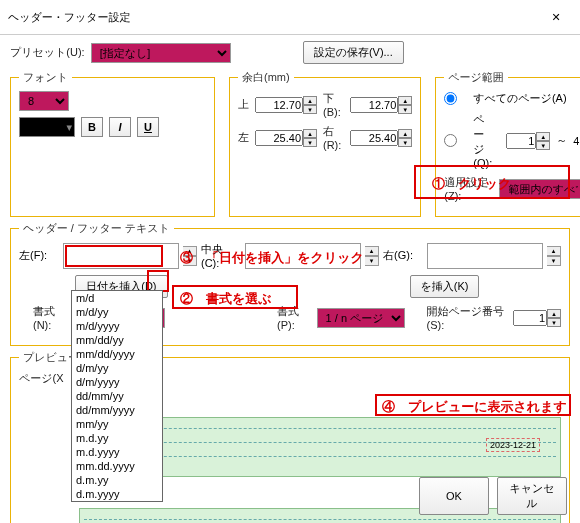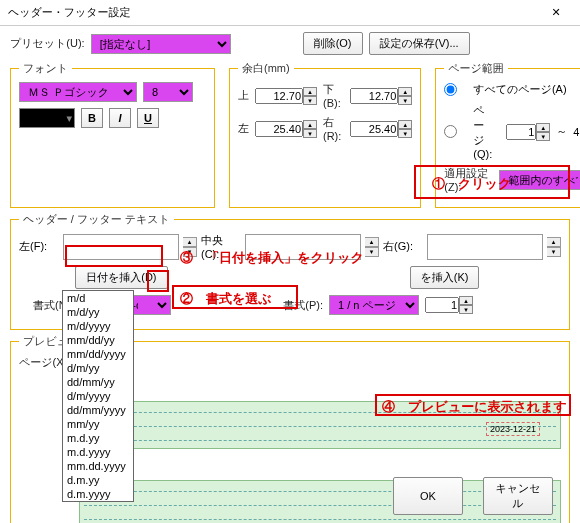--- a/index.html
+++ b/index.html
@@ -1,74 +1,72 @@
 <!DOCTYPE html>
 <html><head>
 <meta charset="utf-8">
 <style>
 * { box-sizing: border-box; margin: 0; padding: 0; font-family: "MS PGothic", "Meiryo", sans-serif; font-size: 11px; }
 body { background: #fff; width: 580px; height: 523px; position: relative; overflow: hidden; }
-.titlebar { height: 26px; background: #fff; border-bottom: 1px solid #ccc; display: flex; align-items: center; padding: 0 4px; }
+.titlebar { height: 35px; background: #fff; border-bottom: 1px solid #ccc; display: flex; align-items: center; padding: 0 4px; }
 .titlebar .title { flex: 1; padding-left: 4px; }
 .titlebar .close { width: 40px; height: 20px; display: flex; align-items: center; justify-content: center; cursor: pointer; }
 .content { padding: 6px 10px; }
 .row { display: flex; align-items: center; gap: 6px; margin-bottom: 6px; }
 label.lbl { color: #222; }
-select, input[type=text] { border: 1px solid #999; padding: 2px 4px; background: #d946ef; height: 20px; }
+select, input[type=text] { border: 1px solid #999; padding: 2px 4px; background: #be185d; height: 20px; }
 .btn { border: 1px solid #888; background: linear-gradient(#fdfdfd,#ececec); padding: 3px 10px; cursor: pointer; border-radius: 2px; }
 .icon-btn { width: 22px; height: 20px; border: 1px solid #888; background: linear-gradient(#fdfdfd,#ececec); display: flex; align-items: center; justify-content: center; cursor: pointer; font-weight: bold; }
 fieldset { border: 1px solid #eab308; padding: 6px 8px 8px; margin-bottom: 4px; }
 legend { padding: 0 4px; color: #333; }
 .cols { display: flex; gap: 14px; }
 .spin { display:inline-flex; align-items:center; }
 .spin input { width: 48px; text-align:right; }
 .spinbtns { display:flex; flex-direction:column; }
 .spinbtns div { width:14px; height:9px; border:1px solid #888; background:#eee; font-size:7px; line-height:7px; text-align:center; cursor:pointer; }
 .textbox { border:1px solid #999; background:#fff; height:26px; flex:1; }
 .multiline { height:26px; }
 .scroll-arrows { width:14px; display:flex; flex-direction:column; }
 .scroll-arrows div { flex:1; border:1px solid #999; border-left:none; background:#eee; font-size:7px; display:flex; align-items:center; justify-content:center; }
 .hf-row { display:flex; align-items:center; gap:4px; margin-bottom:6px; }
 .hf-row label { width:40px; }
 .red-box { border:2px solid #d00; position:absolute; pointer-events:none; }
 .annot { position:absolute; color:#d00; font-weight:bold; font-size:13px; pointer-events:none; }
 .color-sw { width:56px; height:20px; border:1px solid #888; background:#000; display:inline-flex; align-items:center; justify-content:flex-end; padding-right:2px; color:#555; }
-.footer { position:absolute; bottom:8px; right:27px; display:flex; gap:20px;margin-left:8px; }
-.preview-area { background:#d9f2d9; border:1px solid #8abf8a; height:48px; position:relative; margin-bottom:6px;margin-top:31px; }
+.footer { position:absolute; bottom:8px; right:13px; display:flex; gap:8px;margin-left:8px; }
+.preview-area { background:#d9f2d9; border:1px solid #8abf8a; height:60px; position:relative; margin-bottom:6px;margin-top:31px; }
 .preview-area .line { position:absolute; border-top:1px dashed #6aa; left:4px; right:4px; }
-.dropdown-list { position:absolute; left:62px; top:290px; width:72px; background:#fff; border:1px solid #666; z-index:5; max-height:230px; overflow:hidden; }
+.dropdown-list { position:absolute; left:71px; top:290px; width:92px; background:#fff; border:1px solid #666; z-index:5; max-height:230px; overflow:hidden; }
 .dropdown-list div { padding:1px 4px; cursor:pointer; white-space:nowrap; }
 .combo { position:relative; display:inline-flex; }
 .combo select { padding-right:16px; }
 .radio { display:inline-flex; align-items:center; gap:16px; margin-right:8px; }
 </style>
 </head>
 <body>
 
 <div class="titlebar">
   <span class="title">ヘッダー・フッター設定</span>
   <div class="close">✕</div>
 </div>
 
 <div class="content">
 
   <div class="row">
     <label class="lbl">プリセット(U):</label>
     <select style="width:140px"><option>[指定なし]</option></select>
     <div style="flex:0 0 60px"></div>
-    <button class="btn">削除(O)</button>
     <button class="btn">設定の保存(V)...</button>
   </div>
 
   <div class="cols">
 
     <fieldset style="flex:0 0 205px">
       <legend>フォント</legend>
       <div class="row">
-        <select style="width:118px"><option>ＭＳ Ｐゴシック</option></select>
         <select style="width:50px"><option>8</option></select>
       </div>
       <div class="row">
         <div class="color-sw">
             <span style="color:#888">▾</span>
           </div>
         <div class="icon-btn">B</div>
         <div class="icon-btn" style="font-style:italic">I</div>
         <div class="icon-btn" style="text-decoration:underline">U</div>
       </div>
@@ -176,20 +174,21 @@
       <button class="btn">を挿入(K)</button>
     </div>
     <div class="row" style="margin-left:14px;">
       <label class="lbl">書式(N):</label>
       <div class="combo">
           <select style="width:92px"><option>yyyy-mm-dd</option></select>
         </div>
       <div style="flex:0 0 100px"></div>
       <label class="lbl">書式(P):</label>
       <select style="width:90px"><option>1 / n ページ</option></select>
+      <label class="lbl" style="margin-left:16px">開始ページ番号(S):</label>
       <div class="spin">
           <input style="width: 34px;" value="1">
           <div class="spinbtns">
             <div>▴</div>
             <div>▾</div>
           </div>
         </div>
     </div>
   </fieldset>
 
@@ -214,22 +213,22 @@
   </fieldset>
 </div>
 
 <div class="dropdown-list" id="ddlist">
     <div>m/d</div>
     <div>m/d/yy</div>
     <div>m/d/yyyy</div>
     <div>mm/dd/yy</div>
     <div>mm/dd/yyyy</div>
     <div>d/m/yy</div>
+    <div>d/m/yyyy</div>
     <div>dd/mm/yy</div>
-    <div>d/m/yyyy</div>
     <div>dd/mm/yyyy</div>
     <div>mm/yy</div>
     <div>m.d.yy</div>
     <div>m.d.yyyy</div>
     <div>mm.dd.yyyy</div>
     <div>d.m.yy</div>
     <div>d.m.yyyy</div>
   </div>
 
 <div class="red-box" style="left:414px; top:165px; width:156px; height:34px;"></div>

